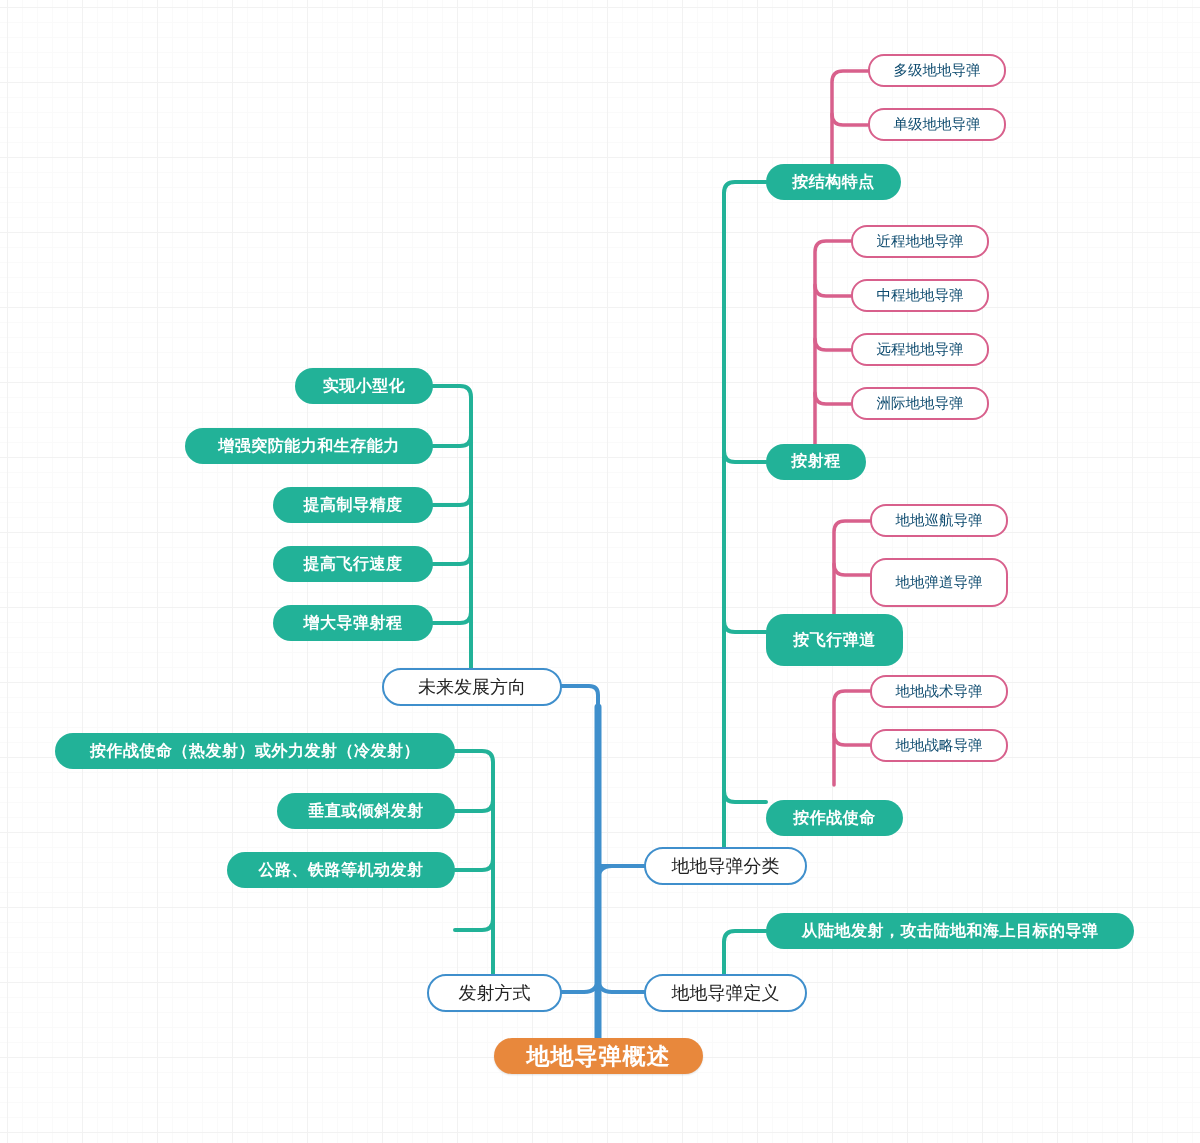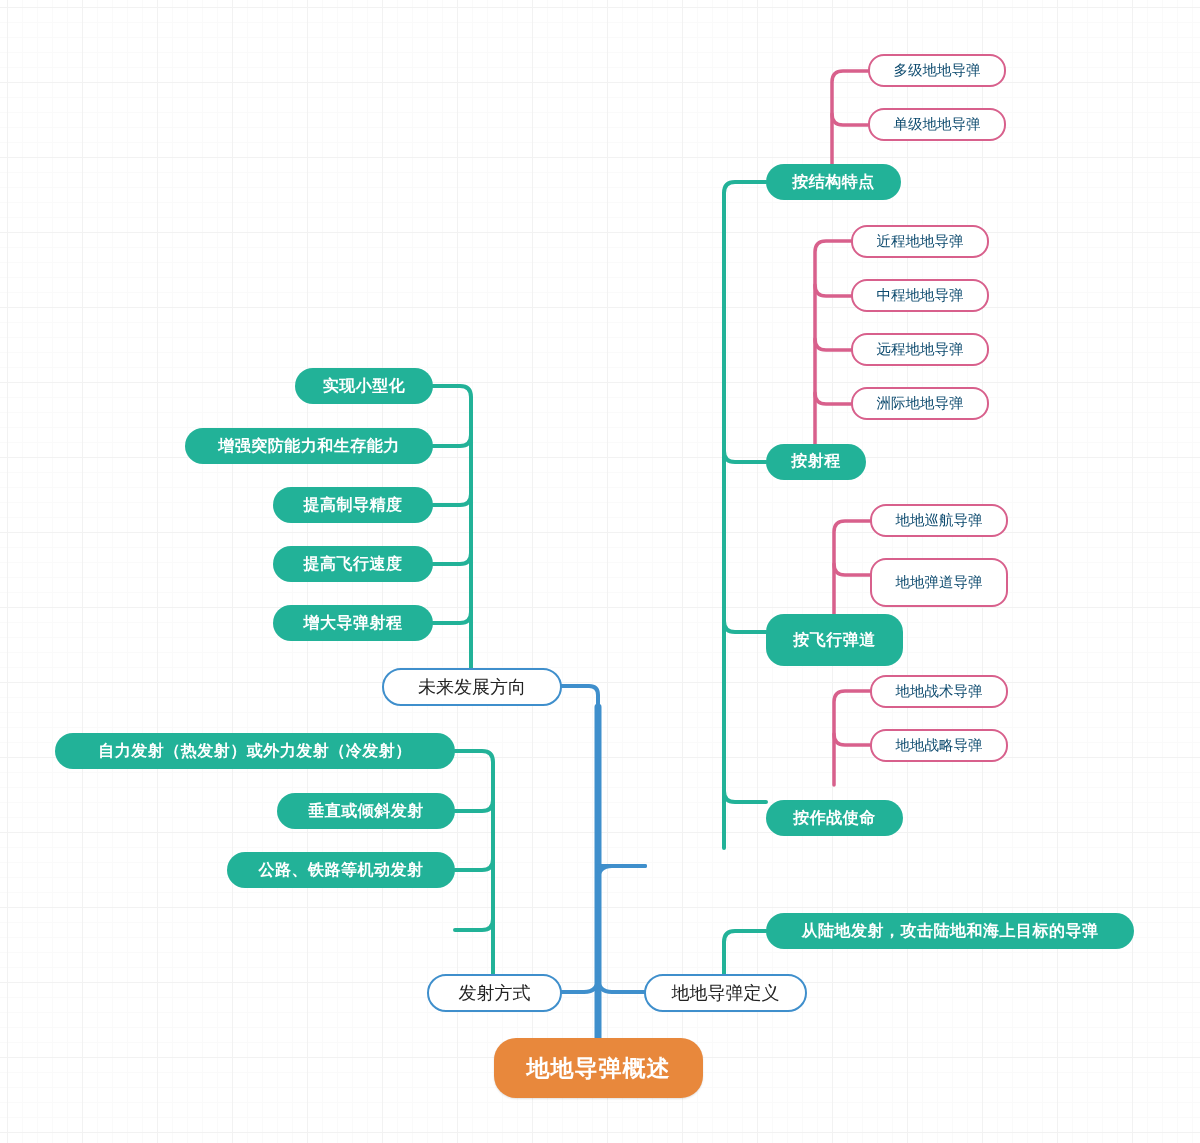--- a/index.html
+++ b/index.html
@@ -129,40 +129,41 @@
 
       <path d="M 834 615 L 834 532 Q 834 521 845 521 L 870 521" stroke="#d8608c" stroke-width="3.5"></path>
       <path d="M 834 564 Q 834 575 845 575 L 870 575" stroke="#d8608c" stroke-width="3.5"></path>
 
       <path d="M 834 785 L 834 702 Q 834 691 845 691 L 870 691" stroke="#d8608c" stroke-width="3.5"></path>
       <path d="M 834 734 Q 834 745 845 745 L 870 745" stroke="#d8608c" stroke-width="3.5"></path>
 
     </g>
   </svg>
 
-  <div class="node n-root" style="left:494px; top:1038px; width:209px; height:60px;">地地导弹概述</div>
+  <div class="node n-root" style="left:494px; top:1038px; width:209px; height:36px;">地地导弹概述</div>
 
   <div class="node n-l1" style="left:382px; top:668px; width:180px; height:38px;">未来发展方向</div>
 
   <div class="node n-l1" style="left:427px; top:974px; width:135px; height:38px;">发射方式</div>
 
+  <div class="node n-l1" style="left:644px; top:847px; width:163px; height:38px;">地地导弹分类</div>
 
   <div class="node n-l1" style="left:644px; top:974px; width:163px; height:38px;">地地导弹定义</div>
 
   <div class="node n-l2" style="left:295px; top:368px; width:138px; height:36px;">实现小型化</div>
 
   <div class="node n-l2" style="left:185px; top:428px; width:248px; height:36px;">增强突防能力和生存能力</div>
 
   <div class="node n-l2" style="left:273px; top:487px; width:160px; height:36px;">提高制导精度</div>
 
   <div class="node n-l2" style="left:273px; top:546px; width:160px; height:36px;">提高飞行速度</div>
 
   <div class="node n-l2" style="left:273px; top:605px; width:160px; height:36px;">增大导弹射程</div>
 
-  <div class="node n-l2" style="left:55px; top:733px; width:400px; height:36px;">自力发射（热发射）或外力发射（冷发射）</div>
+  <div class="node n-l2" style="left:55px; top:733px; width:400px; height:36px;">按作战使命（热发射）或外力发射（冷发射）</div>
 
   <div class="node n-l2" style="left:277px; top:793px; width:178px; height:36px;">垂直或倾斜发射</div>
 
   <div class="node n-l2" style="left:227px; top:852px; width:228px; height:36px;">公路、铁路等机动发射</div>
 
 
   <div class="node n-l2" style="left:766px; top:164px; width:135px; height:36px;">按结构特点</div>
 
   <div class="node n-l2" style="left:766px; top:444px; width:100px; height:36px;font-family:Liberation Mono, monospace;">按射程</div>
 

